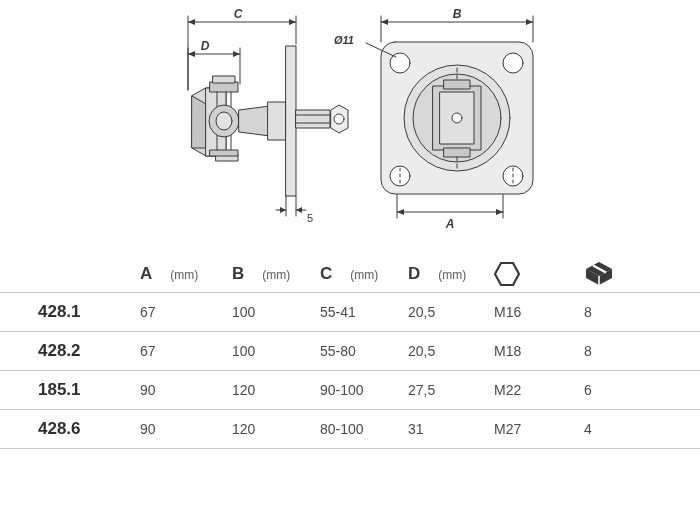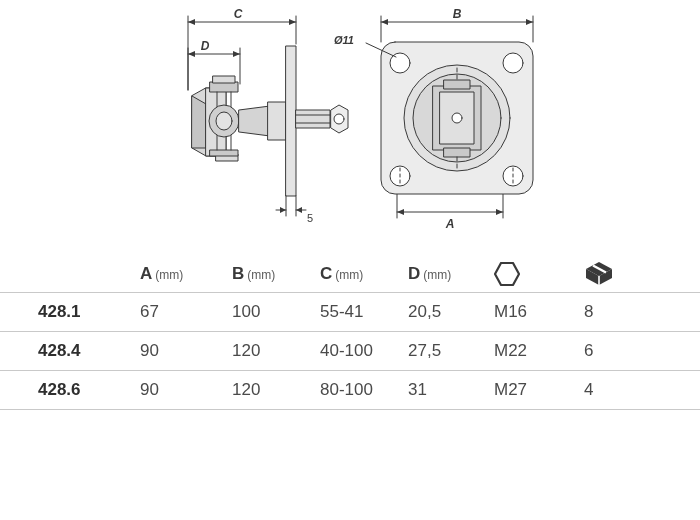--- a/index.html
+++ b/index.html
@@ -54,29 +54,29 @@
     text-align: left;
     font-weight: bold;
     font-size: 17px;
     color: #3a3a3a;
     border: none;
   }
   .spec-table thead th .unit {
     font-weight: normal;
     font-size: 12px;
     color: #5c5c5c;
-    margin-left: 3px;
+    margin-left: 18px;
   }
   .spec-table thead th.code-head { }
   .spec-table tbody tr {
     height: 39px;
   }
   .spec-table tbody td {
     border-top: 1px solid #c9c9c9;
-    font-size: 17px;
+    font-size: 14px;
     color: #4a4a4a;
     padding: 0;
     vertical-align: middle;
   }
   .spec-table tbody tr:last-child td {
     border-bottom: 1px solid #c9c9c9;
   }
   .spec-table td.code {
     font-weight: bold;
     color: #2f2f2f;
@@ -249,24 +249,33 @@
       <tr>
         <td class="code">428.1</td>
         <td>67</td>
         <td>100</td>
         <td>55-41</td>
         <td>20,5</td>
         <td>M16</td>
         <td>8</td>
       </tr>
       <tr>
-        <td class="code">428.4</td>
+        <td class="code">428.2</td>
+        <td>67</td>
+        <td>100</td>
+        <td>55-80</td>
+        <td>20,5</td>
+        <td>M18</td>
+        <td>8</td>
+      </tr>
+      <tr>
+        <td class="code">185.1</td>
         <td>90</td>
         <td>120</td>
-        <td>40-100</td>
+        <td>90-100</td>
         <td>27,5</td>
         <td>M22</td>
         <td>6</td>
       </tr>
       <tr>
         <td class="code">428.6</td>
         <td>90</td>
         <td>120</td>
         <td>80-100</td>
         <td>31</td>

